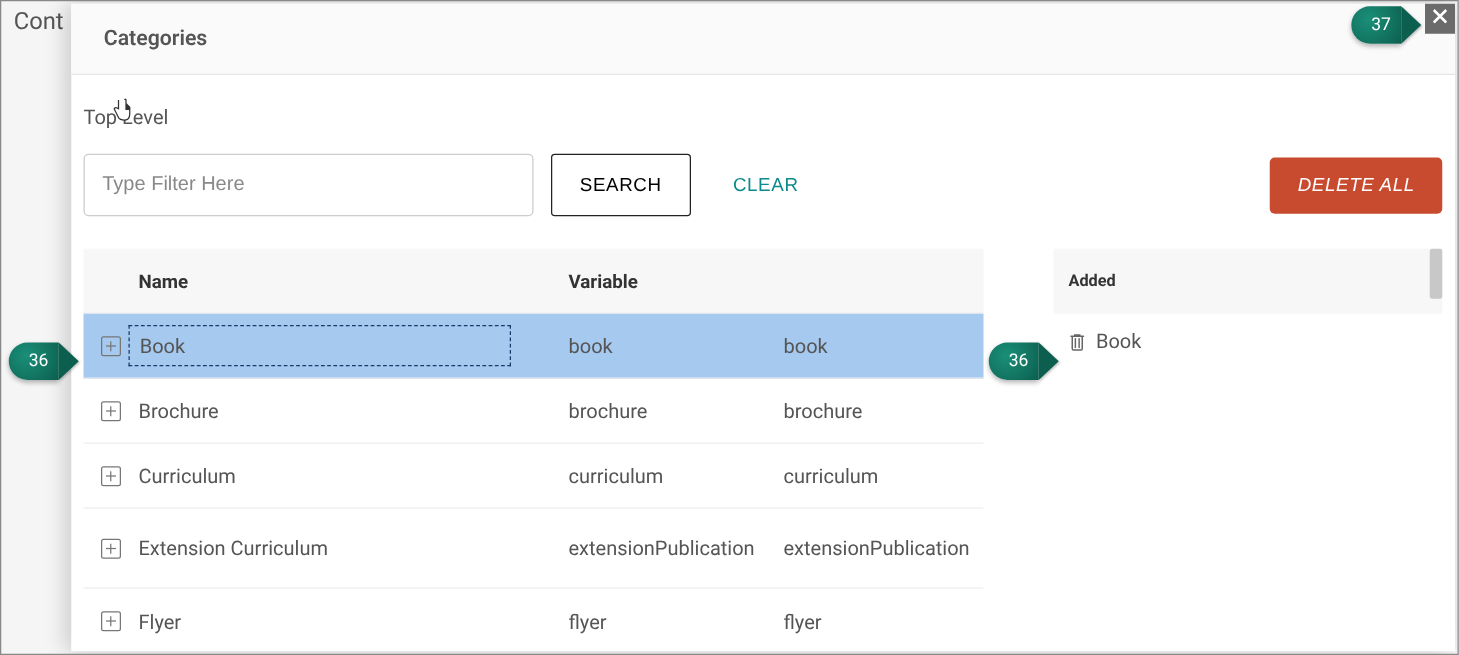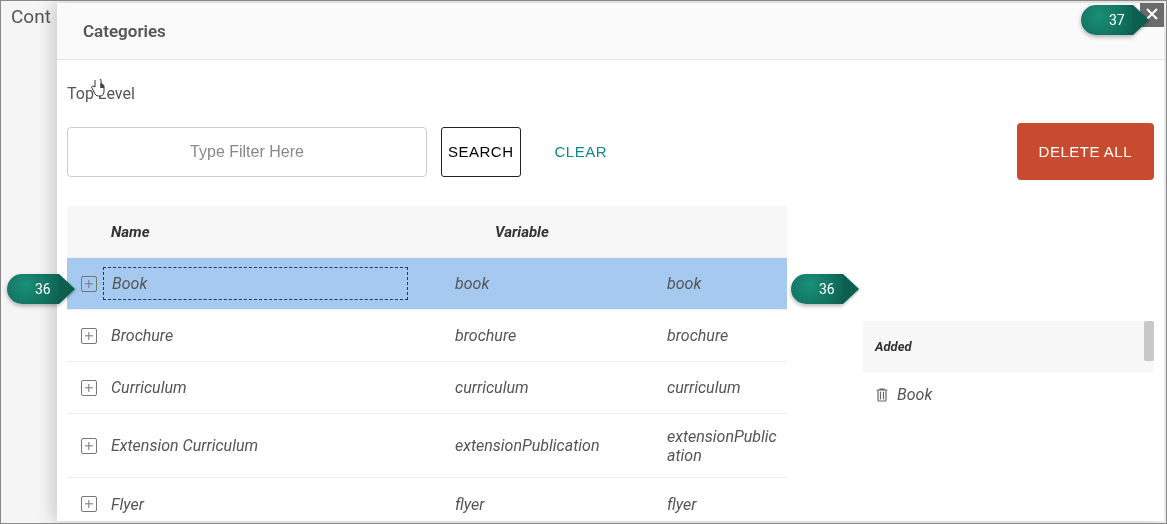--- a/index.html
+++ b/index.html
@@ -68,26 +68,25 @@
     margin-bottom: 26px;
   }
   .filter-input {
     flex: 0 0 360px;
     height: 50px;
     border: 1px solid #ccc;
     border-radius: 4px;
     padding: 0 14px;
     font-size: 16px;
     color: #333;
-    text-align: center;
   }
   .filter-input::placeholder { color: #888; }
   .search-btn {
     height: 50px;
-    padding: 0 6px;
+    padding: 0 22px;
     border: 1.5px solid #222;
     background: #fff;
     font-size: 15px;
     letter-spacing: 0.5px;
     border-radius: 3px;
     cursor: pointer;
     font-weight: 500;
   }
   .clear-btn {
     height: 50px;
@@ -95,56 +94,56 @@
     border: none;
     background: transparent;
     color: #0d8a8c;
     font-size: 15px;
     letter-spacing: 0.5px;
     cursor: pointer;
     font-weight: 500;
   }
   .spacer { flex: 1; }
   .delete-all-btn {
-    height: 57px;
+    height: 45px;
     padding: 0 22px;
     border: none;
     background: #c84b2f;
     color: #fff;
     font-size: 15px;
     letter-spacing: 0.5px;
     border-radius: 4px;
     cursor: pointer;
     font-weight: 500;
+    font-style: italic;
   }
   .content-row {
     display: flex;
-    gap: 76px;
-    align-items: center;
-    font-style: italic;
+    gap: 56px;
+    align-items: flex-start;
   }
   .cat-table {
     flex: 0 0 720px;
   }
   .cat-header, .cat-row {
     display: flex;
     align-items: center;
     min-height: 52px;
     border-bottom: 1px solid #eee;
   }
   .cat-header {
     background: #f7f7f7;
     font-weight: 700;
     color: #333;
     font-size: 15px;
   }
   .col-expand { flex: 0 0 44px; display:flex; justify-content:center; }
   .col-name { flex: 0 0 344px; padding-right: 10px; }
   .col-key { flex: 0 0 172px; padding-right: 10px; word-break: break-word; }
-  .col-var { flex: 1; padding-right: 10px; word-break: break-word; margin-left: 40px; }
+  .col-var { flex: 1; padding-right: 10px; word-break: break-word; }
   .cat-row { font-size: 16px; color: #555; cursor: pointer; }
   .cat-row.selected {
     background: #a5c9ef;
   }
   .col-name-inner {
     display: inline-block;
   }
   .cat-row.selected .col-name-inner {
     border: 1px dashed #1a3a6b;
     padding: 6px 260px 6px 8px;
@@ -217,21 +216,21 @@
     z-index: 50;
   }
   .annot-bubble {
     background: #0c5f4f;
     background: radial-gradient(circle at 35% 35%, #1a8f78, #0c5f4f);
     color: #fff;
     font-size: 14px;
     font-weight: 400;
     height: 30px;
     border-radius: 15px 0 0 15px;
-    padding: 0 8px 0 28px;
+    padding: 0 8px 0 16px;
     display: flex;
     align-items: center;
     box-shadow: 0 2px 4px rgba(0,0,0,0.3);
   }
   .annot-tip {
     width: 0; height: 0;
     border-top: 15px solid transparent;
     border-bottom: 15px solid transparent;
     border-left: 16px solid #0c5f4f;
     filter: drop-shadow(1px 1px 1px rgba(0,0,0,0.25));

